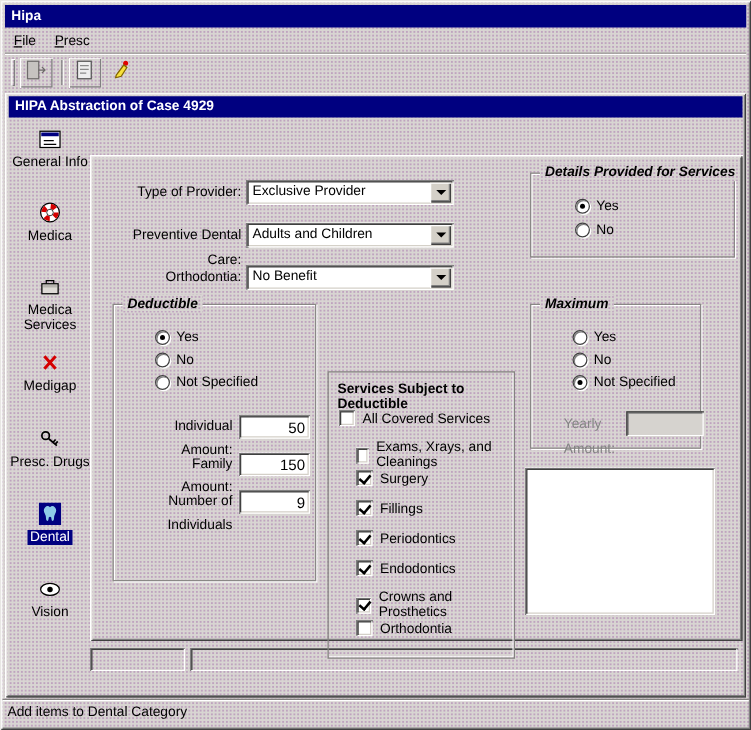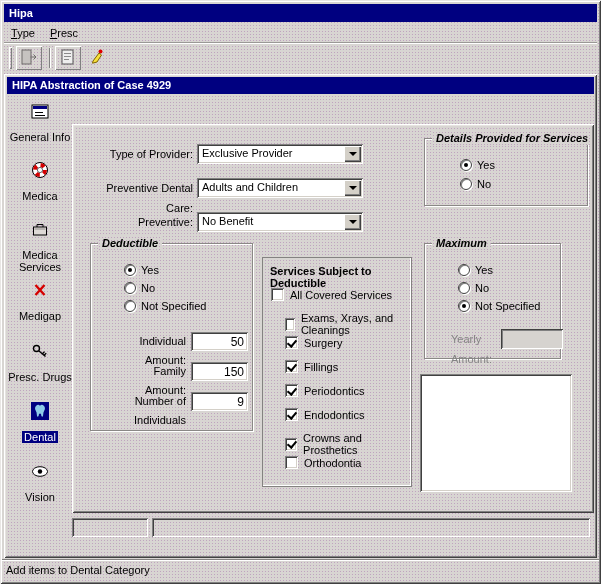--- a/index.html
+++ b/index.html
@@ -53,21 +53,21 @@
   .inner {
     position:absolute; left:4px; top:74px; width:593px; height:484px;
   }
   .inner-title {
     position:absolute; left:3px; top:3px; width:587px; height:17px;
     background:#000080; color:#fff; font-weight:bold; line-height:17px; padding-left:5px;
   }
 
   .sidebar { position:absolute; left:3px; top:22px; width:66px; height:438px; }
   .side-item { position:absolute; left:0; width:66px; display:flex; flex-direction:column;
-    align-items:center; gap:10px; cursor:default; text-align:center; line-height:12px; }
+    align-items:center; gap:3px; cursor:default; text-align:center; line-height:12px; }
   .icon-wrap { width:20px; height:20px; display:flex; align-items:center; justify-content:center; }
   .side-item.selected .side-label { background:#000080; color:#fff; padding:0 2px; }
 
   .tabstrip { position:absolute; left:68px; top:29px; height:24px; width:522px; }
   .tab { position:absolute; top:2px; height:19px; padding:3px 6px 0 6px; cursor:default;
     border-radius:2px 2px 0 0;
     box-shadow: inset 1px 1px 0 #fff, inset -1px 0 0 #404040, inset -2px 0 0 #808080; }
   .tab.active { top:0; height:24px; z-index:5; }
 
   .content-panel { position:absolute; left:68px; top:50px; width:522px; height:389px; z-index:2; }
@@ -100,21 +100,21 @@
   .checkbox { position:relative; width:13px; height:13px; background:#fff;
     box-shadow: inset 1px 1px 0 #808080, inset -1px -1px 0 #fff,
                 inset 2px 2px 0 #404040, inset -2px -2px 0 #d4d0c8; }
   .checkbox.checked::after { content:""; position:absolute; left:3.5px; top:1.5px; width:4px; height:7px;
     border-right:2px solid #000; border-bottom:2px solid #000; transform:rotate(40deg); }
 
   .num-input { position:absolute; height:19px; text-align:right; padding:0 4px;
     font-family:"Liberation Sans", sans-serif; font-size:12px; }
 
   .services-panel { position:absolute; border:1px solid #848280;
-    box-shadow: inset -1px -1px 0 #fff; }
+    box-shadow: inset -1px -1px 0 #fff; margin-top: 40px; }
   .services-title { position:absolute; left:7px; top:7px; font-weight:bold; }
 
   .disabled-label { color:#848484; }
   .disabled-input { position:absolute; height:20px; background:#d6d3cf;
     box-shadow: inset 1px 1px 0 #404040, inset -1px -1px 0 #fff, inset 2px 2px 0 #808080;
     border:none; }
 
   .notes-label { position:absolute;margin-top:48px; }
   .notes-area { position:absolute; resize:none; font-family:"Liberation Sans", sans-serif; font-size:11px; padding:3px; }
 
@@ -128,21 +128,21 @@
 </head>
 <body>
 
 <div id="window" class="dither">
 
   <div class="titlebar">
     <span>Hipa</span>
   </div>
 
   <div class="menubar">
-    <span class="menu-item">Type</span>
+    <span class="menu-item">File</span>
     <span class="menu-item">Presc</span>
   </div>
 
   <div class="toolbar">
     <div class="grip"></div>
     <div class="tbtn">
       <span>
         <svg width="18" height="16">
             <rect x="2" y="1" width="9" height="14" fill="#c6c3c0" stroke="#6e6c6a"></rect>
             <path d="M10.5 8 h5 M13.5 5.5 l2.5 2.5 -2.5 2.5" stroke="#6e6c6a" fill="none"></path>
@@ -261,41 +261,41 @@
       </div>
 
       <div class="fieldlabel" style="left:0; top:54px; width:121px">Preventive Dental Care:</div>
       <div class="combo" style="left:125px; top:54px; width:166px">
         <div class="combo-value">Adults and Children</div>
         <div class="combo-btn">
             <span class="arrow-down"></span>
           </div>
       </div>
 
-      <div class="fieldlabel" style="left:0; top:88px; width:121px">Preventive:</div>
+      <div class="fieldlabel" style="left:0; top:88px; width:121px">Orthodontia:</div>
       <div class="combo" style="left:125px; top:88px; width:166px">
         <div class="combo-value">No Benefit</div>
         <div class="combo-btn">
             <span class="arrow-down"></span>
           </div>
       </div>
 
       <div class="groupbox" style="left:352px; top:14px; width:164px; height:68px">
         <div class="groupbox-title dither">Details Provided for Services</div>
         <div class="radio-row" style="left:10px; top:20px">
           <span class="radio selected"></span>
           <span>Yes</span>
         </div>
         <div class="radio-row" style="left:10px; top:39px">
           <span class="radio"></span>
           <span>No</span>
         </div>
       </div>
 
-      <div class="groupbox" style="left:18px; top:119px; width:163px; height:188px">
+      <div class="groupbox" style="left:18px; top:119px; width:163px; height:222px">
         <div class="groupbox-title dither">Deductible</div>
         <div class="radio-row" style="left:8px; top:20px">
           <span class="radio selected"></span>
           <span>Yes</span>
         </div>
         <div class="radio-row" style="left:8px; top:38px">
           <span class="radio"></span>
           <span>No</span>
         </div>
         <div class="radio-row" style="left:8px; top:56px">

